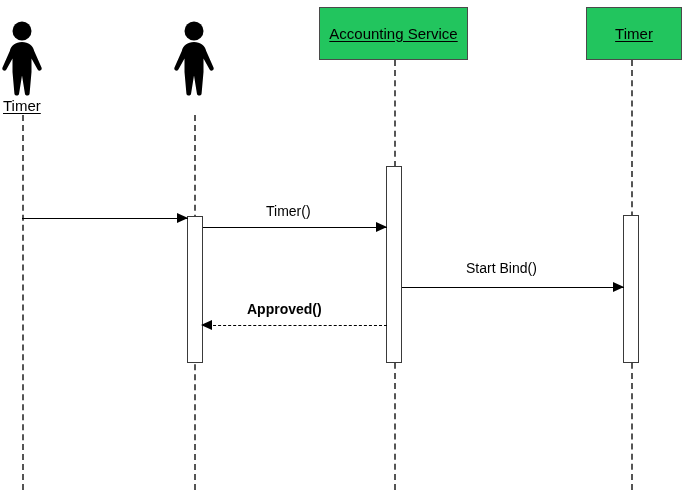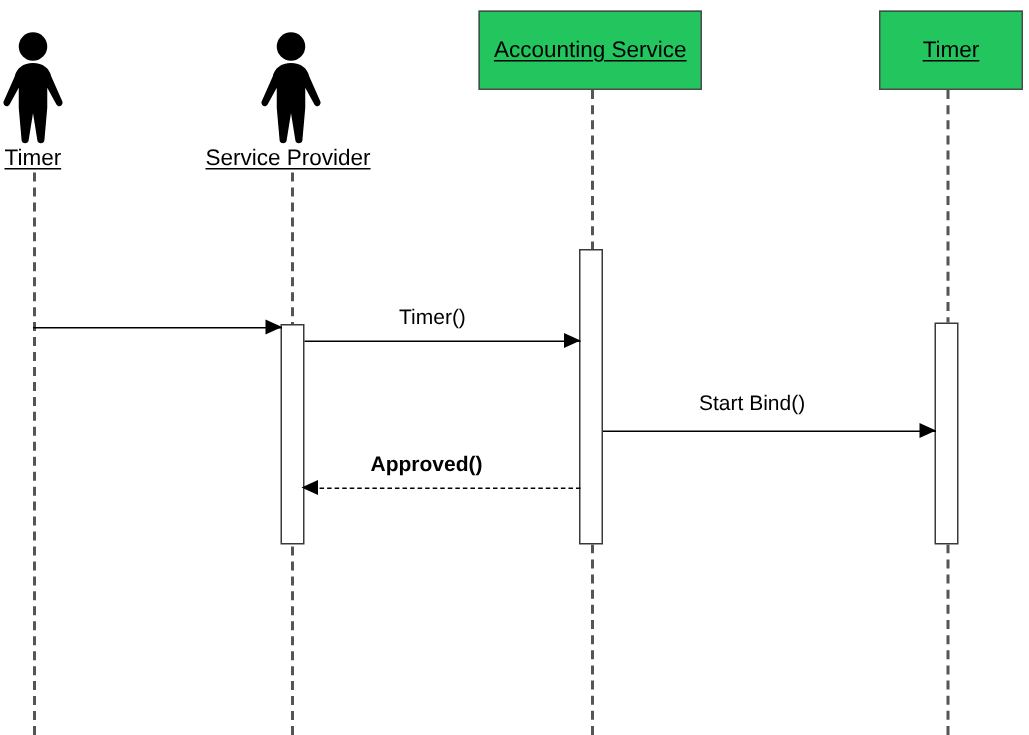--- a/index.html
+++ b/index.html
@@ -133,21 +133,20 @@
                L 18.1 73.5
                C 18.0 76.2, 13.5 76.2, 13.4 73.5
                L 11.5 52
                L 11.5 38.5
                L 5.4 49.6
                C 3.8 52.2, 0.4 50, 1.5 47.5
                L 8.8 31
                C 10.0 25.5, 14.5 22, 21 22 Z" fill="#000000"></path>
     </svg>
   </div>
-  <div class="participant-label" style="left:137px; top:98px;">Service Provider</div>
 
   <div class="object-box" style="left:319px; top:7px; width:149px; height:53px;">
     <span class="participant-label">Accounting Service</span>
   </div>
 
   <div class="object-box" style="left:586px; top:7px; width:96px; height:53px;">
     <span class="participant-label">Timer</span>
   </div>
 
   <div class="activation" style="left:187px; top:216px; width:16px; height:147px;"></div>

